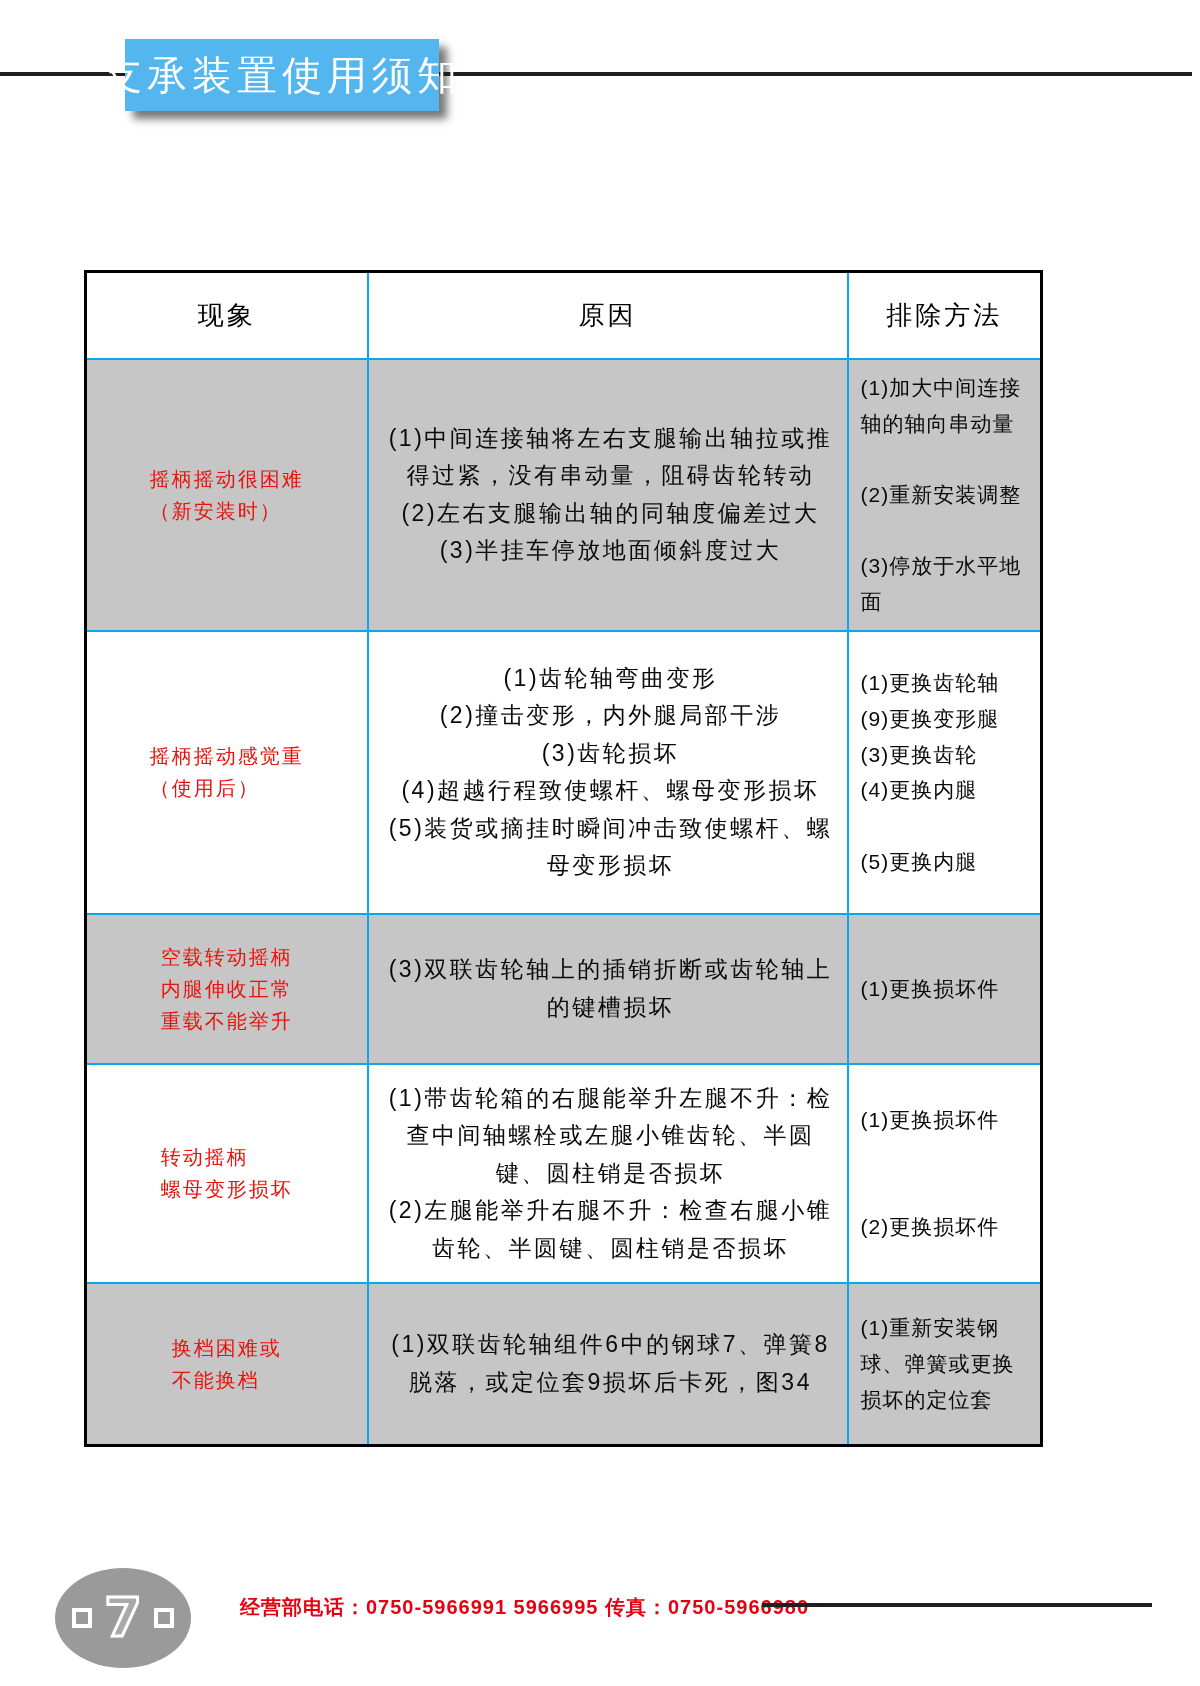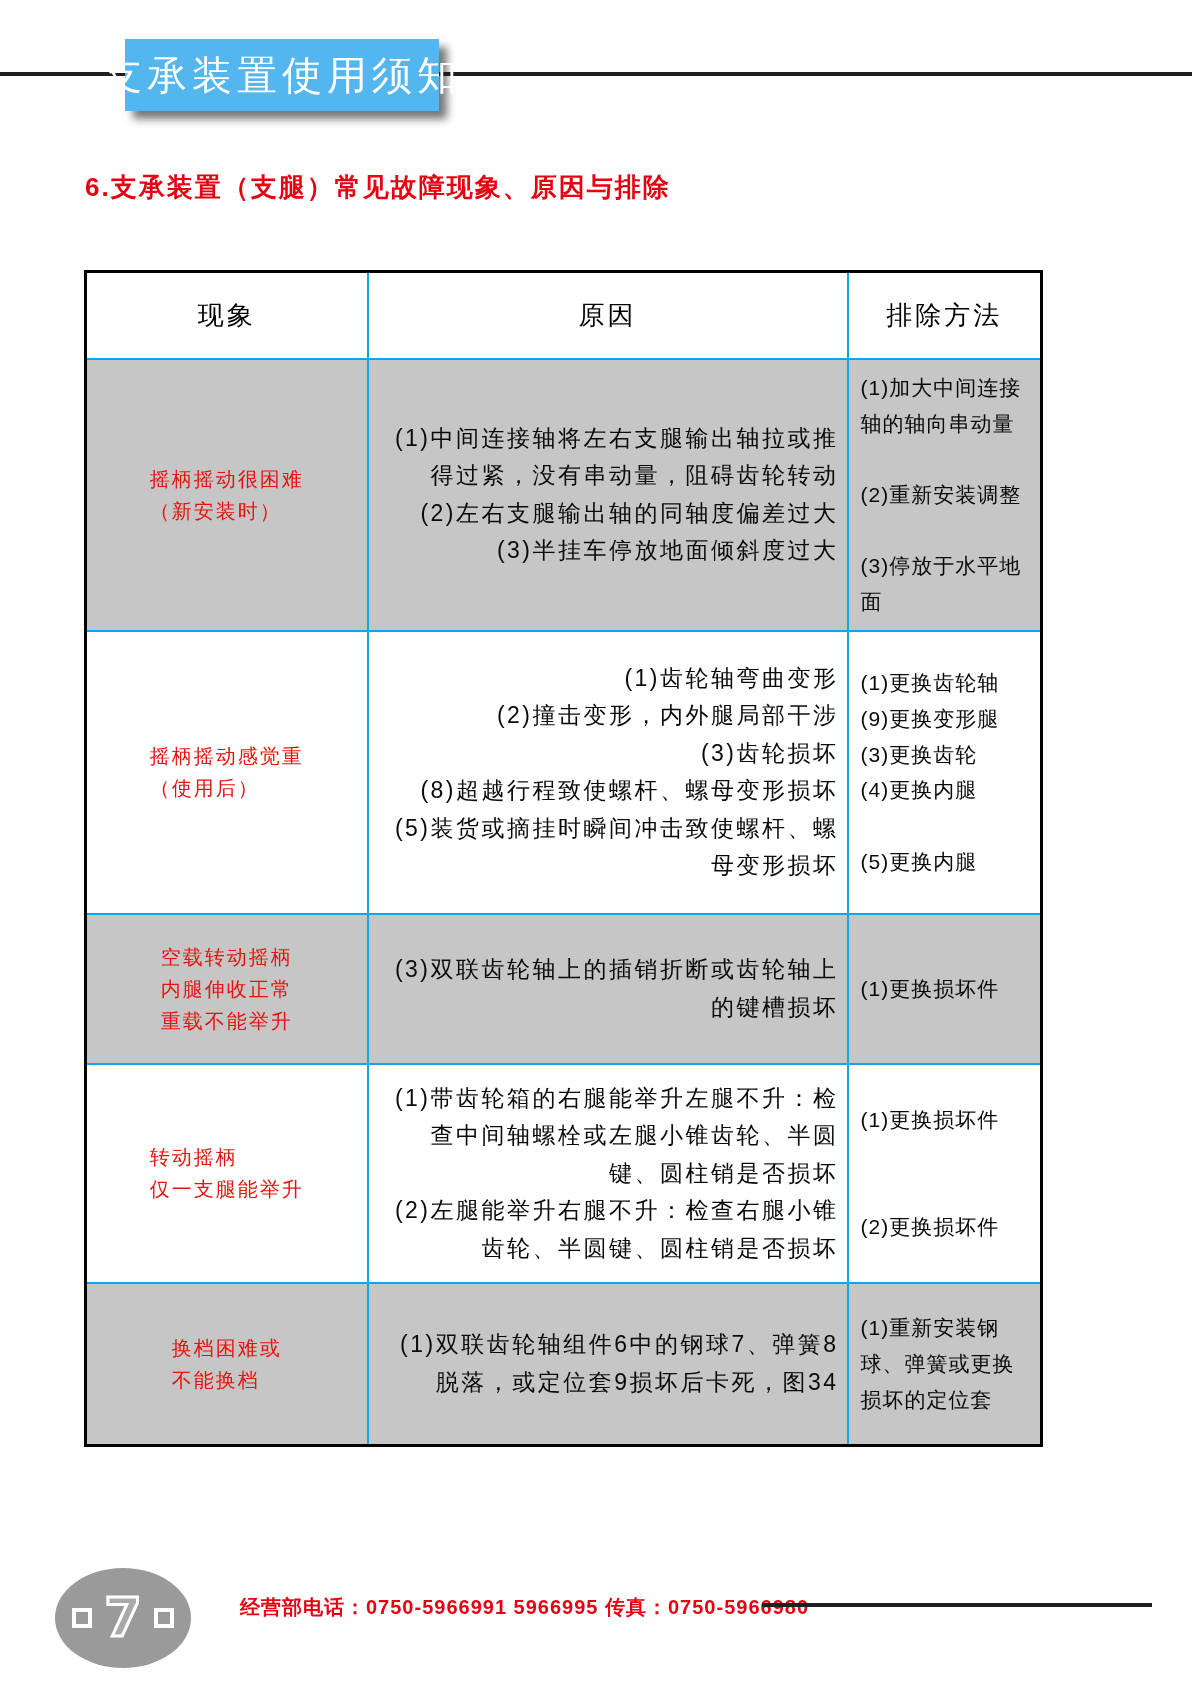--- a/index.html
+++ b/index.html
@@ -49,21 +49,21 @@
     height:83px; text-align:center; font-size:26px; color:#000000;
     letter-spacing:3px; background:#ffffff;
   }
   td.col-ph {
     text-align:center; color:#e8120d; font-size:20px;
     letter-spacing:2px; line-height:1.6;
   }
   td.col-ph .ph-inner { display:inline-block; text-align:left; }
   td.col-cause {
     padding:10px 8px 10px 14px; font-size:23px; color:#0a0a0a;
-    letter-spacing:2.5px; line-height:1.63; text-align:right;
+    letter-spacing:2.5px; line-height:1.63; text-align:center;
   }
   td.col-remedy {
     padding:10px 6px 10px 12px; font-size:21px; color:#0a0a0a;
     letter-spacing:1px; line-height:1.7; text-align:left;
   }
   tr.r1 td { height:236px; }
   tr.r2 td { height:261px; }
   tr.r3 td { height:128px; }
   tr.r4 td { height:197px; }
   tr.r5 td { height:140px; }
@@ -96,21 +96,20 @@
 <body>
 
 <div id="canvas">
 
   <div class="header-rule"></div>
 
   <div class="banner">
     <span class="banner-title">支承装置使用须知</span>
   </div>
 
-  <div class="section-title">6.支承装置（支腿）常见故障现象、原因与排除</div>
 
   <table class="fault-table">
     <colgroup>
       <col style="width:282px">
       <col style="width:480px">
       <col style="width:194px">
     </colgroup>
     <tbody>
         <tr>
       <td class="hdr">现象</td>
@@ -130,41 +129,41 @@
 
 (3)停放于水平地面</td>
     </tr>
 
     <tr class="r2">
       <td class="col-ph"><span class="ph-inner">摇柄摇动感觉重
 （使用后）</span></td>
       <td class="col-cause">(1)齿轮轴弯曲变形
 (2)撞击变形，内外腿局部干涉
 (3)齿轮损坏
-(8)超越行程致使螺杆、螺母变形损坏
+(4)超越行程致使螺杆、螺母变形损坏
 (5)装货或摘挂时瞬间冲击致使螺杆、螺母变形损坏</td>
       <td class="col-remedy">(1)更换齿轮轴
 (9)更换变形腿
 (3)更换齿轮
 (4)更换内腿
 
 (5)更换内腿</td>
     </tr>
 
     <tr class="r3 shaded">
       <td class="col-ph"><span class="ph-inner">空载转动摇柄
 内腿伸收正常
 重载不能举升</span></td>
       <td class="col-cause">(3)双联齿轮轴上的插销折断或齿轮轴上的键槽损坏</td>
       <td class="col-remedy">(1)更换损坏件</td>
     </tr>
 
     <tr class="r4">
       <td class="col-ph"><span class="ph-inner">转动摇柄
-仅一支腿能举升</span></td>
+螺母变形损坏</span></td>
       <td class="col-cause">(1)带齿轮箱的右腿能举升左腿不升：检查中间轴螺栓或左腿小锥齿轮、半圆键、圆柱销是否损坏
 (2)左腿能举升右腿不升：检查右腿小锥齿轮、半圆键、圆柱销是否损坏</td>
       <td class="col-remedy">(1)更换损坏件
 
 
 (2)更换损坏件</td>
     </tr>
 
     <tr class="r5 shaded">
       <td class="col-ph"><span class="ph-inner">换档困难或

